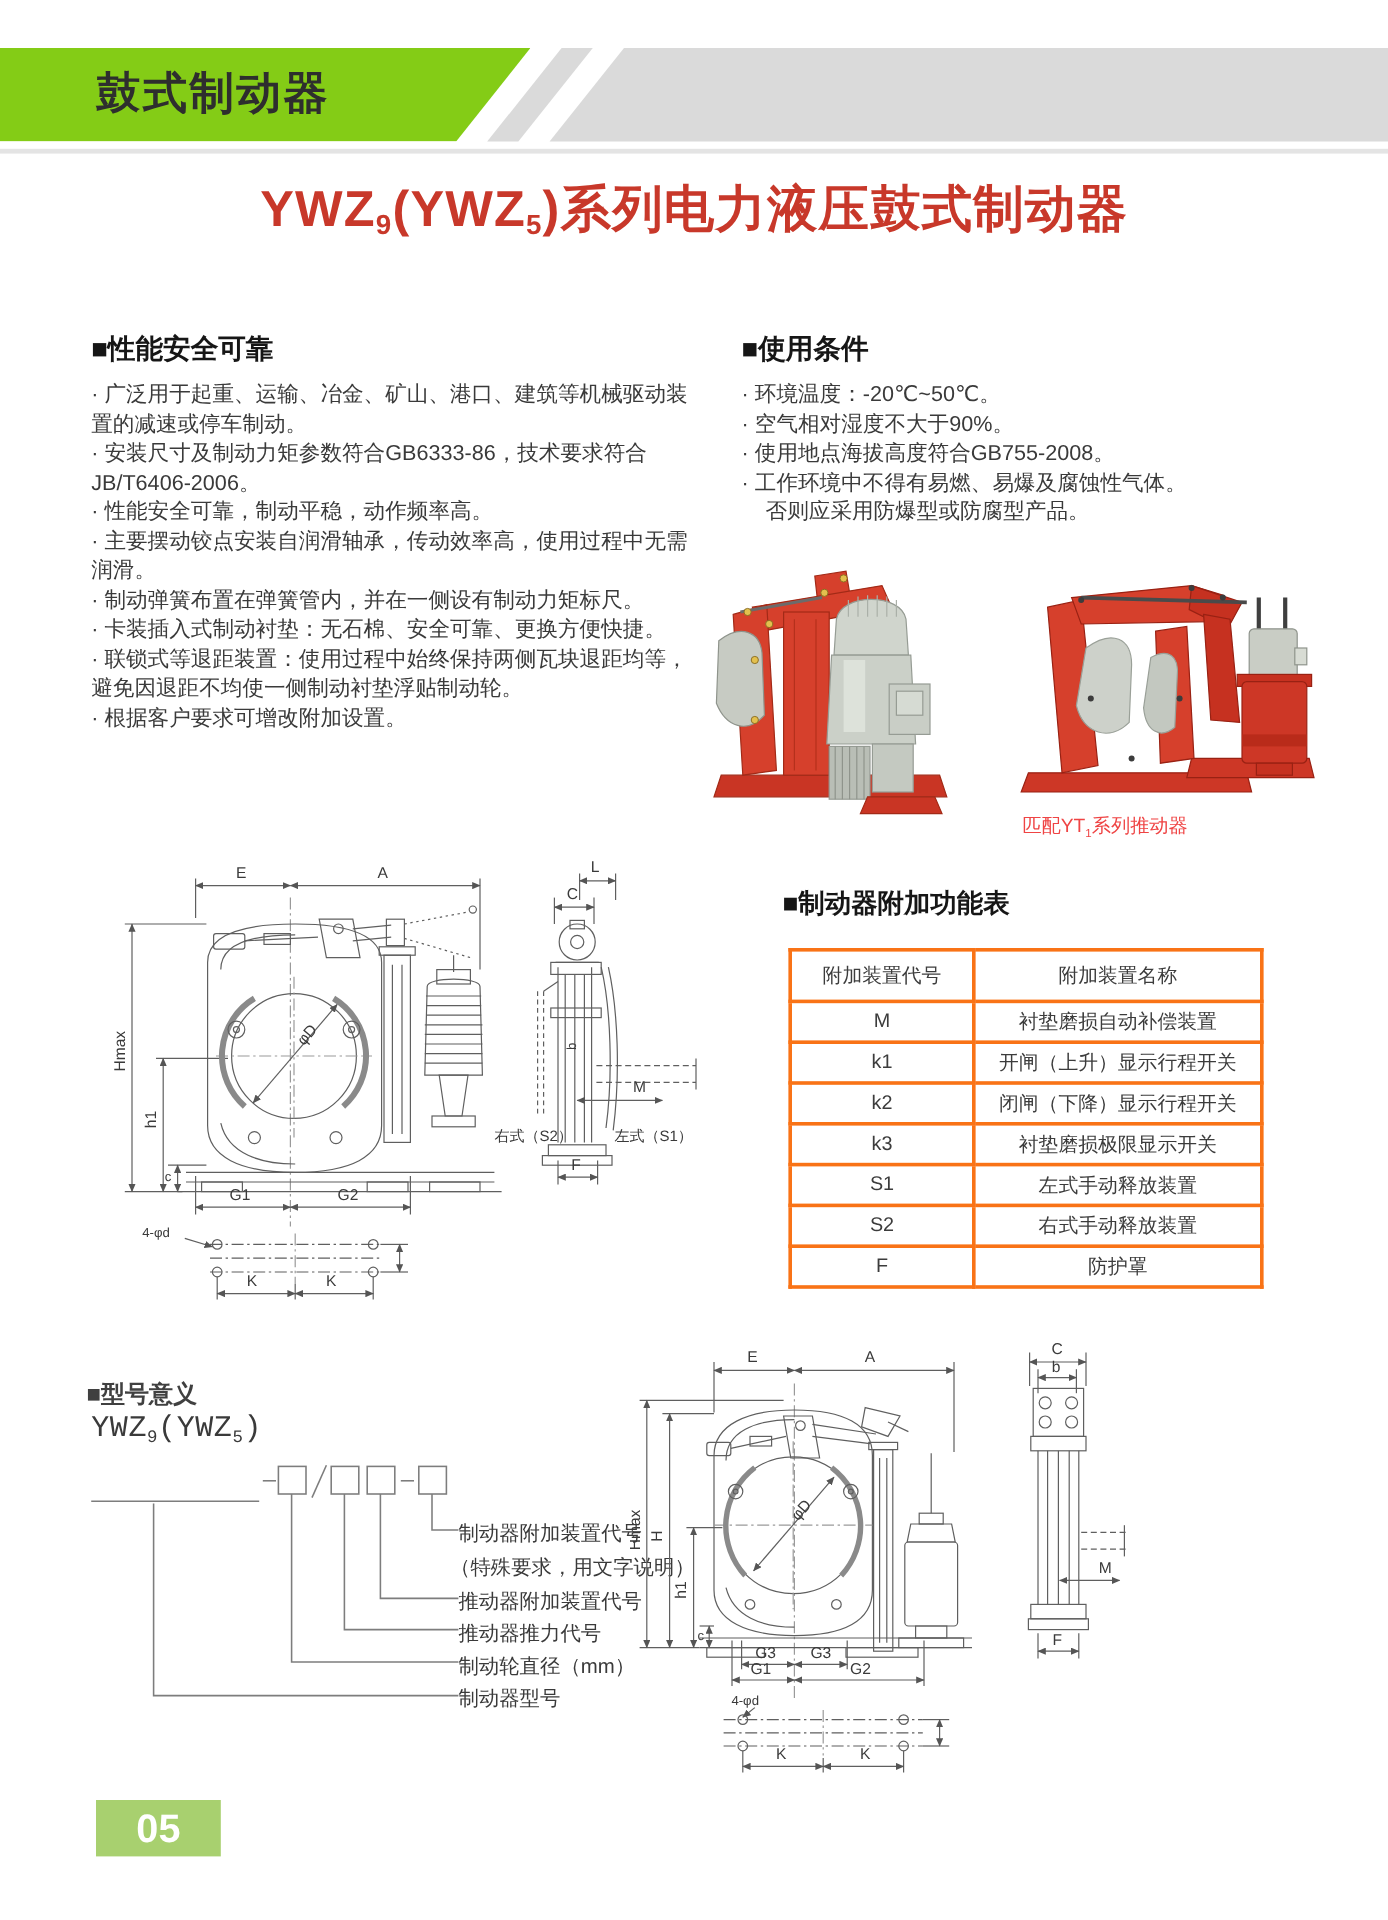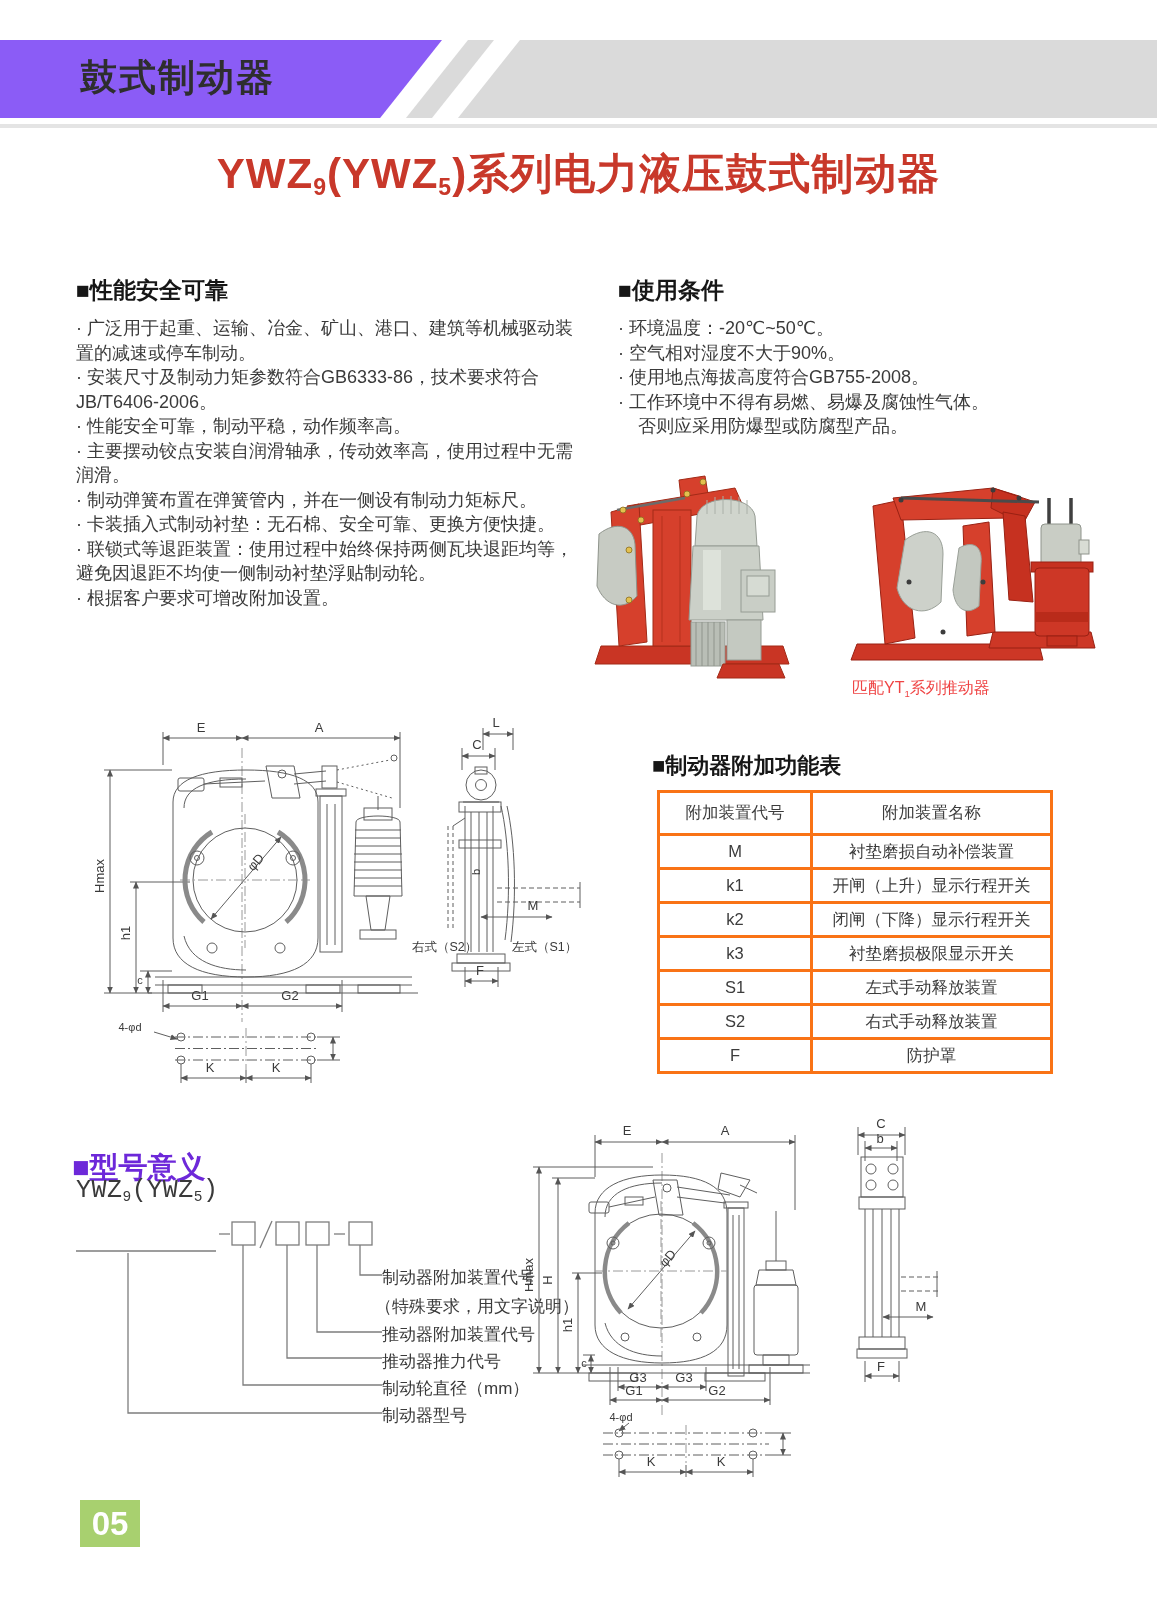--- a/index.html
+++ b/index.html
@@ -5,21 +5,21 @@
   html,body{margin:0;padding:0;}
   body{
     width:1157px;height:1600px;position:relative;overflow:hidden;
     background:#ffffff;
     font-family:"Liberation Sans","DejaVu Sans",sans-serif;
     color:#333;
   }
   .abs{position:absolute;}
 
   
-  .banner-green{left:0;top:40px;width:442px;height:78px;background:#8b5cf6;
+  .banner-green{left:0;top:40px;width:442px;height:78px;background:#84cc16;
     clip-path:polygon(0 0,100% 0,86% 100%,0 100%);}
   .banner-title{padding-left:80px;line-height:76px;font-size:37px;font-weight:bold;color:#2e2e2e;letter-spacing:2px;}
   .banner-sliver{left:468px;top:40px;width:26px;height:78px;background:#dadada;
     transform:skewX(-38.5deg);transform-origin:0 0;}
   .banner-gray{left:520px;top:40px;width:700px;height:78px;background:#dadada;
     transform:skewX(-38.5deg);transform-origin:0 0;}
   .banner-rule{left:0;top:124px;width:1157px;height:4px;background:#e4e4e4;}
 
   
   .page-title{left:0;top:146px;width:1157px;text-align:center;
@@ -33,42 +33,42 @@
   .bullets p.indent{padding-left:20px;}
   .features{left:76px;top:276px;width:505px;}
   .conditions{left:618px;top:276px;width:505px;}
 
   
   .photo{background:transparent;}
   .photo-caption{left:852px;top:678px;font-size:16px;color:#ef4444;}
   .photo-caption sub{font-size:0.6em;}
 
   
-  .table-heading{left:652px;top:738px;font-size:22px;font-weight:bold;color:#161616;margin-top:13px;}
+  .table-heading{left:652px;top:738px;font-size:22px;font-weight:bold;color:#161616;}
   table.ftable{position:absolute;left:657px;top:790px;width:396px;border-collapse:collapse;}
   table.ftable td,table.ftable th{border:3px solid #f97316;font-size:16.5px;font-weight:normal;
     color:#3c3c3c;text-align:center;padding:0;}
   table.ftable th{height:40px;}
   table.ftable td{height:31px;}
   .col-code{width:150px;}
 
   
-  .model-heading{left:72px;top:1148px;font-size:29px;font-weight:bold;color:#6d28d9;}
+  .model-heading{left:72px;top:1148px;font-size:20px;font-weight:bold;color:#404040;}
   .model-text{left:76px;top:1176px;font-size:25px;color:#3a3a3a;letter-spacing:0.5px;font-family:Liberation Mono, monospace;}
   .model-text sub{font-size:0.58em;vertical-align:-0.3em;}
   .model-label{left:382px;font-size:17px;color:#3a3a3a;white-space:nowrap;}
 
   
   svg text{font-family:"Liberation Sans","DejaVu Sans",sans-serif;fill:#3a3a3a;}
   .dim-text{font-size:13px;}
   .dim-text-s{font-size:11px;}
   .cjk-text{font-size:12.5px;}
 
   
-  .page-num{left:80px;top:1500px;width:60px;height:47px;background:#a8d06f;
+  .page-num{left:80px;top:1500px;width:104px;height:47px;background:#a8d06f;
     color:#fff;font-size:33px;font-weight:bold;text-align:center;line-height:47px;}
 </style>
 </head>
 <body>
 
 <div class="abs banner-green">
   <div class="banner-title">鼓式制动器</div>
 </div>
 <div class="abs banner-sliver"></div>
 <div class="abs banner-gray"></div>

